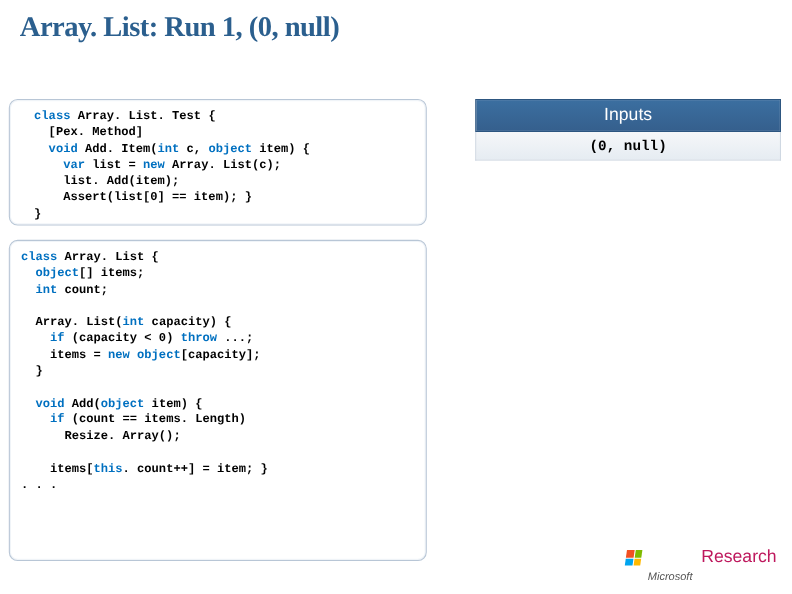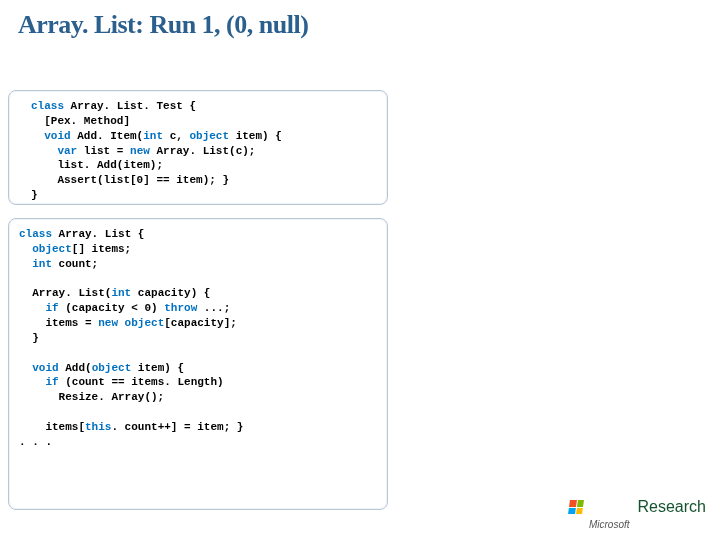--- a/index.html
+++ b/index.html
@@ -77,21 +77,21 @@
     grid-template-columns: 1fr 1fr;
     grid-template-rows: 1fr 1fr;
     gap: 1px;
     transform: skewX(-8deg);
   }
   .ms-flag div:nth-child(1){background:#f25022;}
   .ms-flag div:nth-child(2){background:#7fba00;}
   .ms-flag div:nth-child(3){background:#00a4ef;}
   .ms-flag div:nth-child(4){background:#ffb900;}
   .ms-text { font-size: 10px; color: #555; font-style: italic; font-family: "Segoe UI", Arial, sans-serif; margin-top: 35px; }
-  .research-text { font-size: 16px; color: #14532d; font-family: "Segoe UI Light", "Segoe UI", Arial, sans-serif; margin-left: 2px; }
+  .research-text { font-size: 16px; color: #be185d; font-family: "Segoe UI Light", "Segoe UI", Arial, sans-serif; margin-left: 2px; }
 </style>
 </head>
 <body>
 
 <div class="title">Array. List: Run 1, (0, null)</div>
 
 <div id="box1" class="code-box"><span class="kw">class</span><span> Array. List. Test {</span>
 <span>  [Pex. Method]</span>
 <span class="kw">  void</span><span> Add. Item(</span><span class="kw">int</span><span> c, </span><span class="kw">object</span><span> item) {</span>
 <span class="kw">    var</span><span> list = </span><span class="kw">new</span><span> Array. List(c);</span>
@@ -109,20 +109,22 @@
 <span>  }</span>
 <span> </span>
 <span class="kw">  void</span><span> Add(</span><span class="kw">object</span><span> item) {</span>
 <span class="kw">    if</span><span> (count == items. Length)</span>
 <span>      Resize. Array();</span>
 <span> </span>
 <span>    items[</span><span class="kw">this</span><span>. count++] = item; }</span>
 <span>. . .</span></div>
 
 <div class="inputs-panel">
+  <div class="inputs-header">Inputs</div>
+  <div class="inputs-row">(0, null)</div>
 </div>
 
 <div class="logo">
   <div class="ms-flag">
     <div></div>
       <div></div>
       <div></div>
       <div></div>
   </div>
   <span class="ms-text">Microsoft</span>

